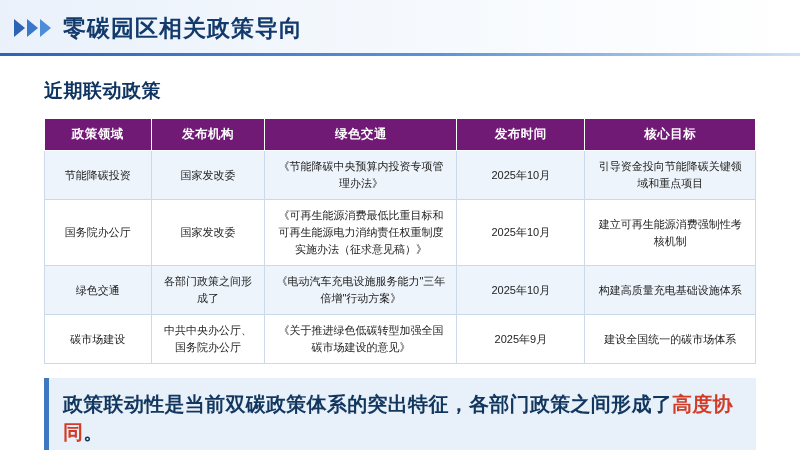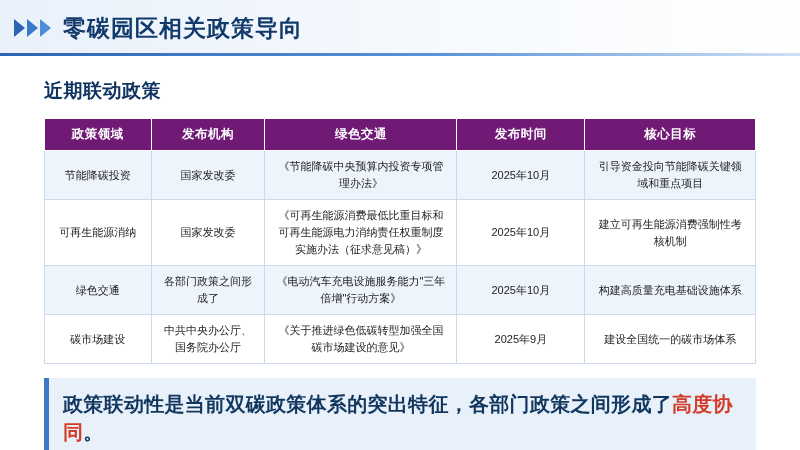--- a/index.html
+++ b/index.html
@@ -164,21 +164,21 @@
       </thead>
       <tbody>
         <tr class="row-odd">
           <td class="c-center">节能降碳投资</td>
           <td class="c-center">国家发改委</td>
           <td class="c-left">《节能降碳中央预算内投资专项管理办法》</td>
           <td class="c-center">2025年10月</td>
           <td class="c-left">引导资金投向节能降碳关键领域和重点项目</td>
         </tr>
         <tr class="row-even">
-          <td class="c-center">可再生能源消纳</td>
+          <td class="c-center">国务院办公厅</td>
           <td class="c-center">国家发改委</td>
           <td class="c-left">《可再生能源消费最低比重目标和可再生能源电力消纳责任权重制度实施办法（征求意见稿）》</td>
           <td class="c-center">2025年10月</td>
           <td class="c-left">建立可再生能源消费强制性考核机制</td>
         </tr>
         <tr class="row-odd">
           <td class="c-center">绿色交通</td>
           <td class="c-center">各部门政策之间形成了</td>
           <td class="c-left">《电动汽车充电设施服务能力"三年倍增"行动方案》</td>
           <td class="c-center">2025年10月</td>

